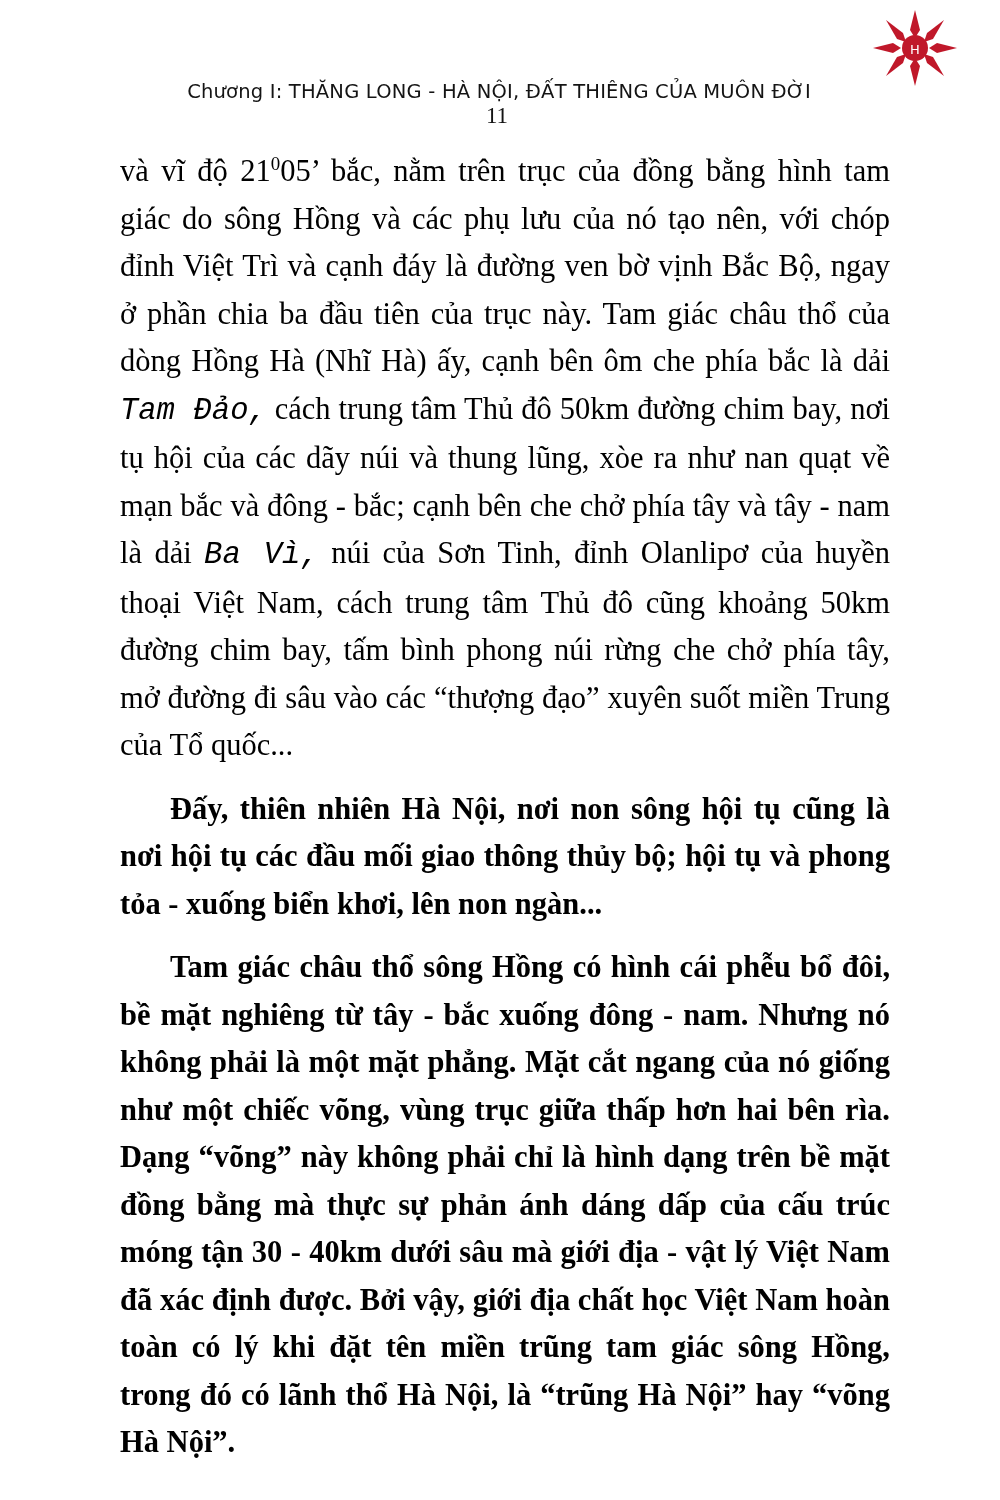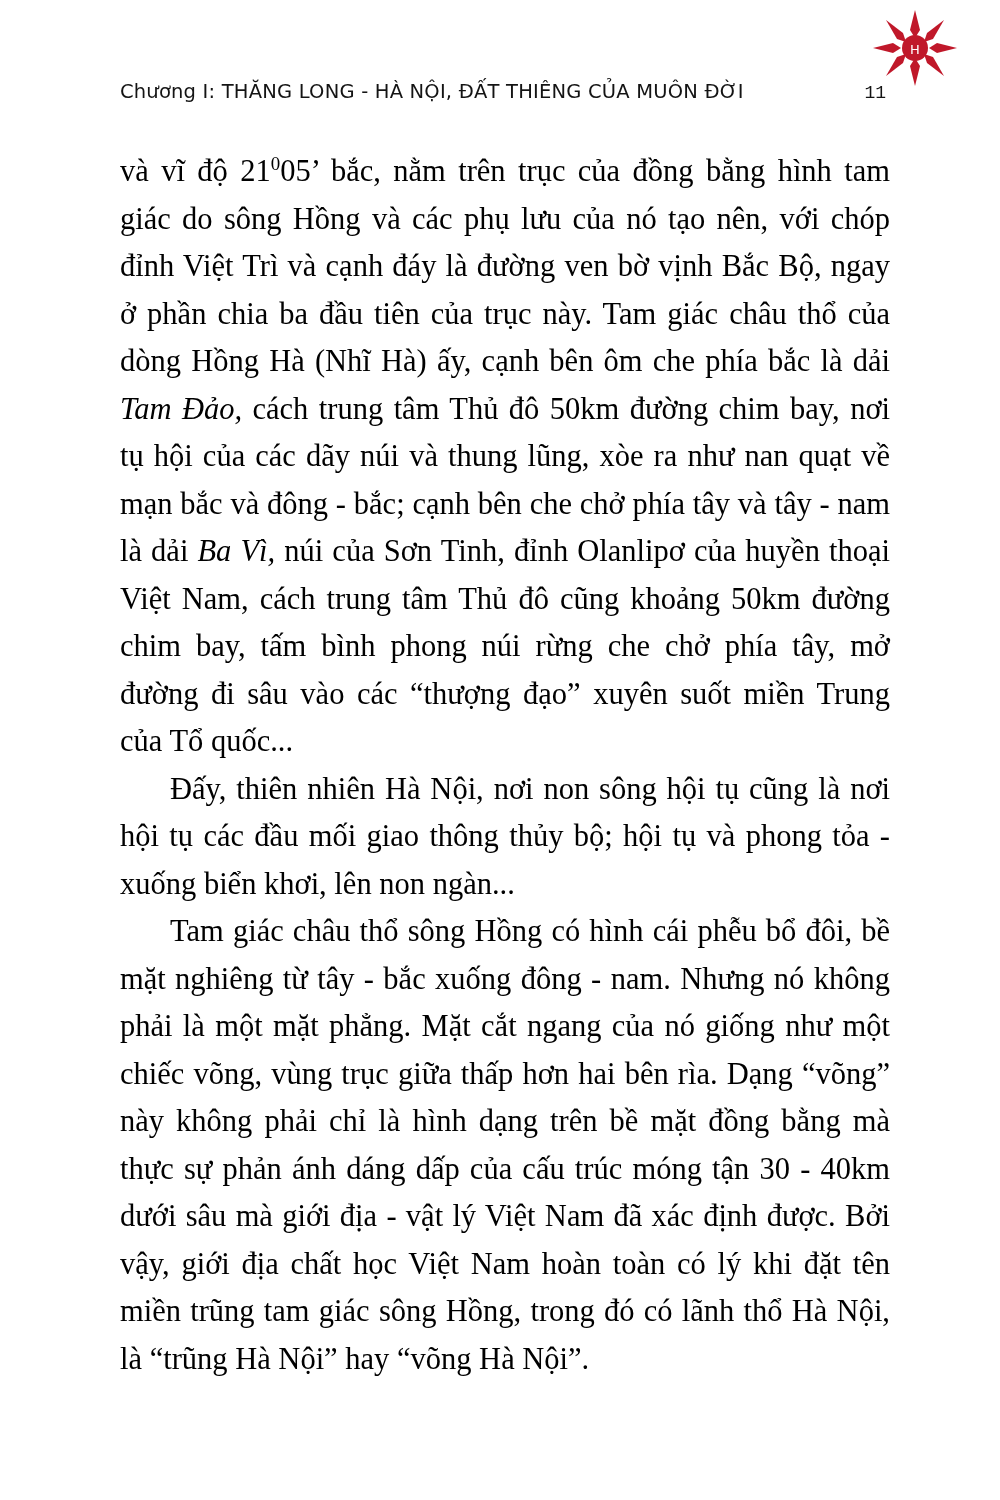--- a/index.html
+++ b/index.html
@@ -28,35 +28,36 @@
     right: 40px;
     width: 90px;
     height: 80px;
   }
 
   
   .header {
     position: absolute;
     top: 80px;
     left: 120px;
-    right: 110px;
+    right: 122px;
     display: flex;
-    align-items: flex-end;
+    align-items: center;
     justify-content: space-between;
+    flex-direction: column;
   }
   .header-title {
     font-family: "DejaVu Sans", sans-serif;
     font-size: 19.5px;
     letter-spacing: 0.2px;
     color: #141414;
     white-space: nowrap;
   }
   .header-page-number {
-    font-family: Liberation Mono, monospace;
-    font-size: 18px;
+    font-family: Liberation Serif, serif;
+    font-size: 23px;
     color: #141414;
     padding-right: 4px;
   }
 
   
   .content {
     position: absolute;
     top: 148px;
     left: 120px;
     width: 770px;
@@ -67,24 +68,26 @@
     line-height: 47.5px;
     text-align: justify;
     text-justify: inter-word;
     color: #000000;
     hyphens: none;
   }
   .para.indent {
     text-indent: 50px;
   }
   .para + .para {
-    margin-top: 0;
+    margin-top: 16px;
+    font-weight: bold;
   }
   .ital {
     font-style: italic;
+    font-family: Liberation Mono, monospace;
   }
   sup.deg {
     font-size: 0.62em;
     vertical-align: super;
     line-height: 0;
   }
 </style>
 </head>
 <body>
 

